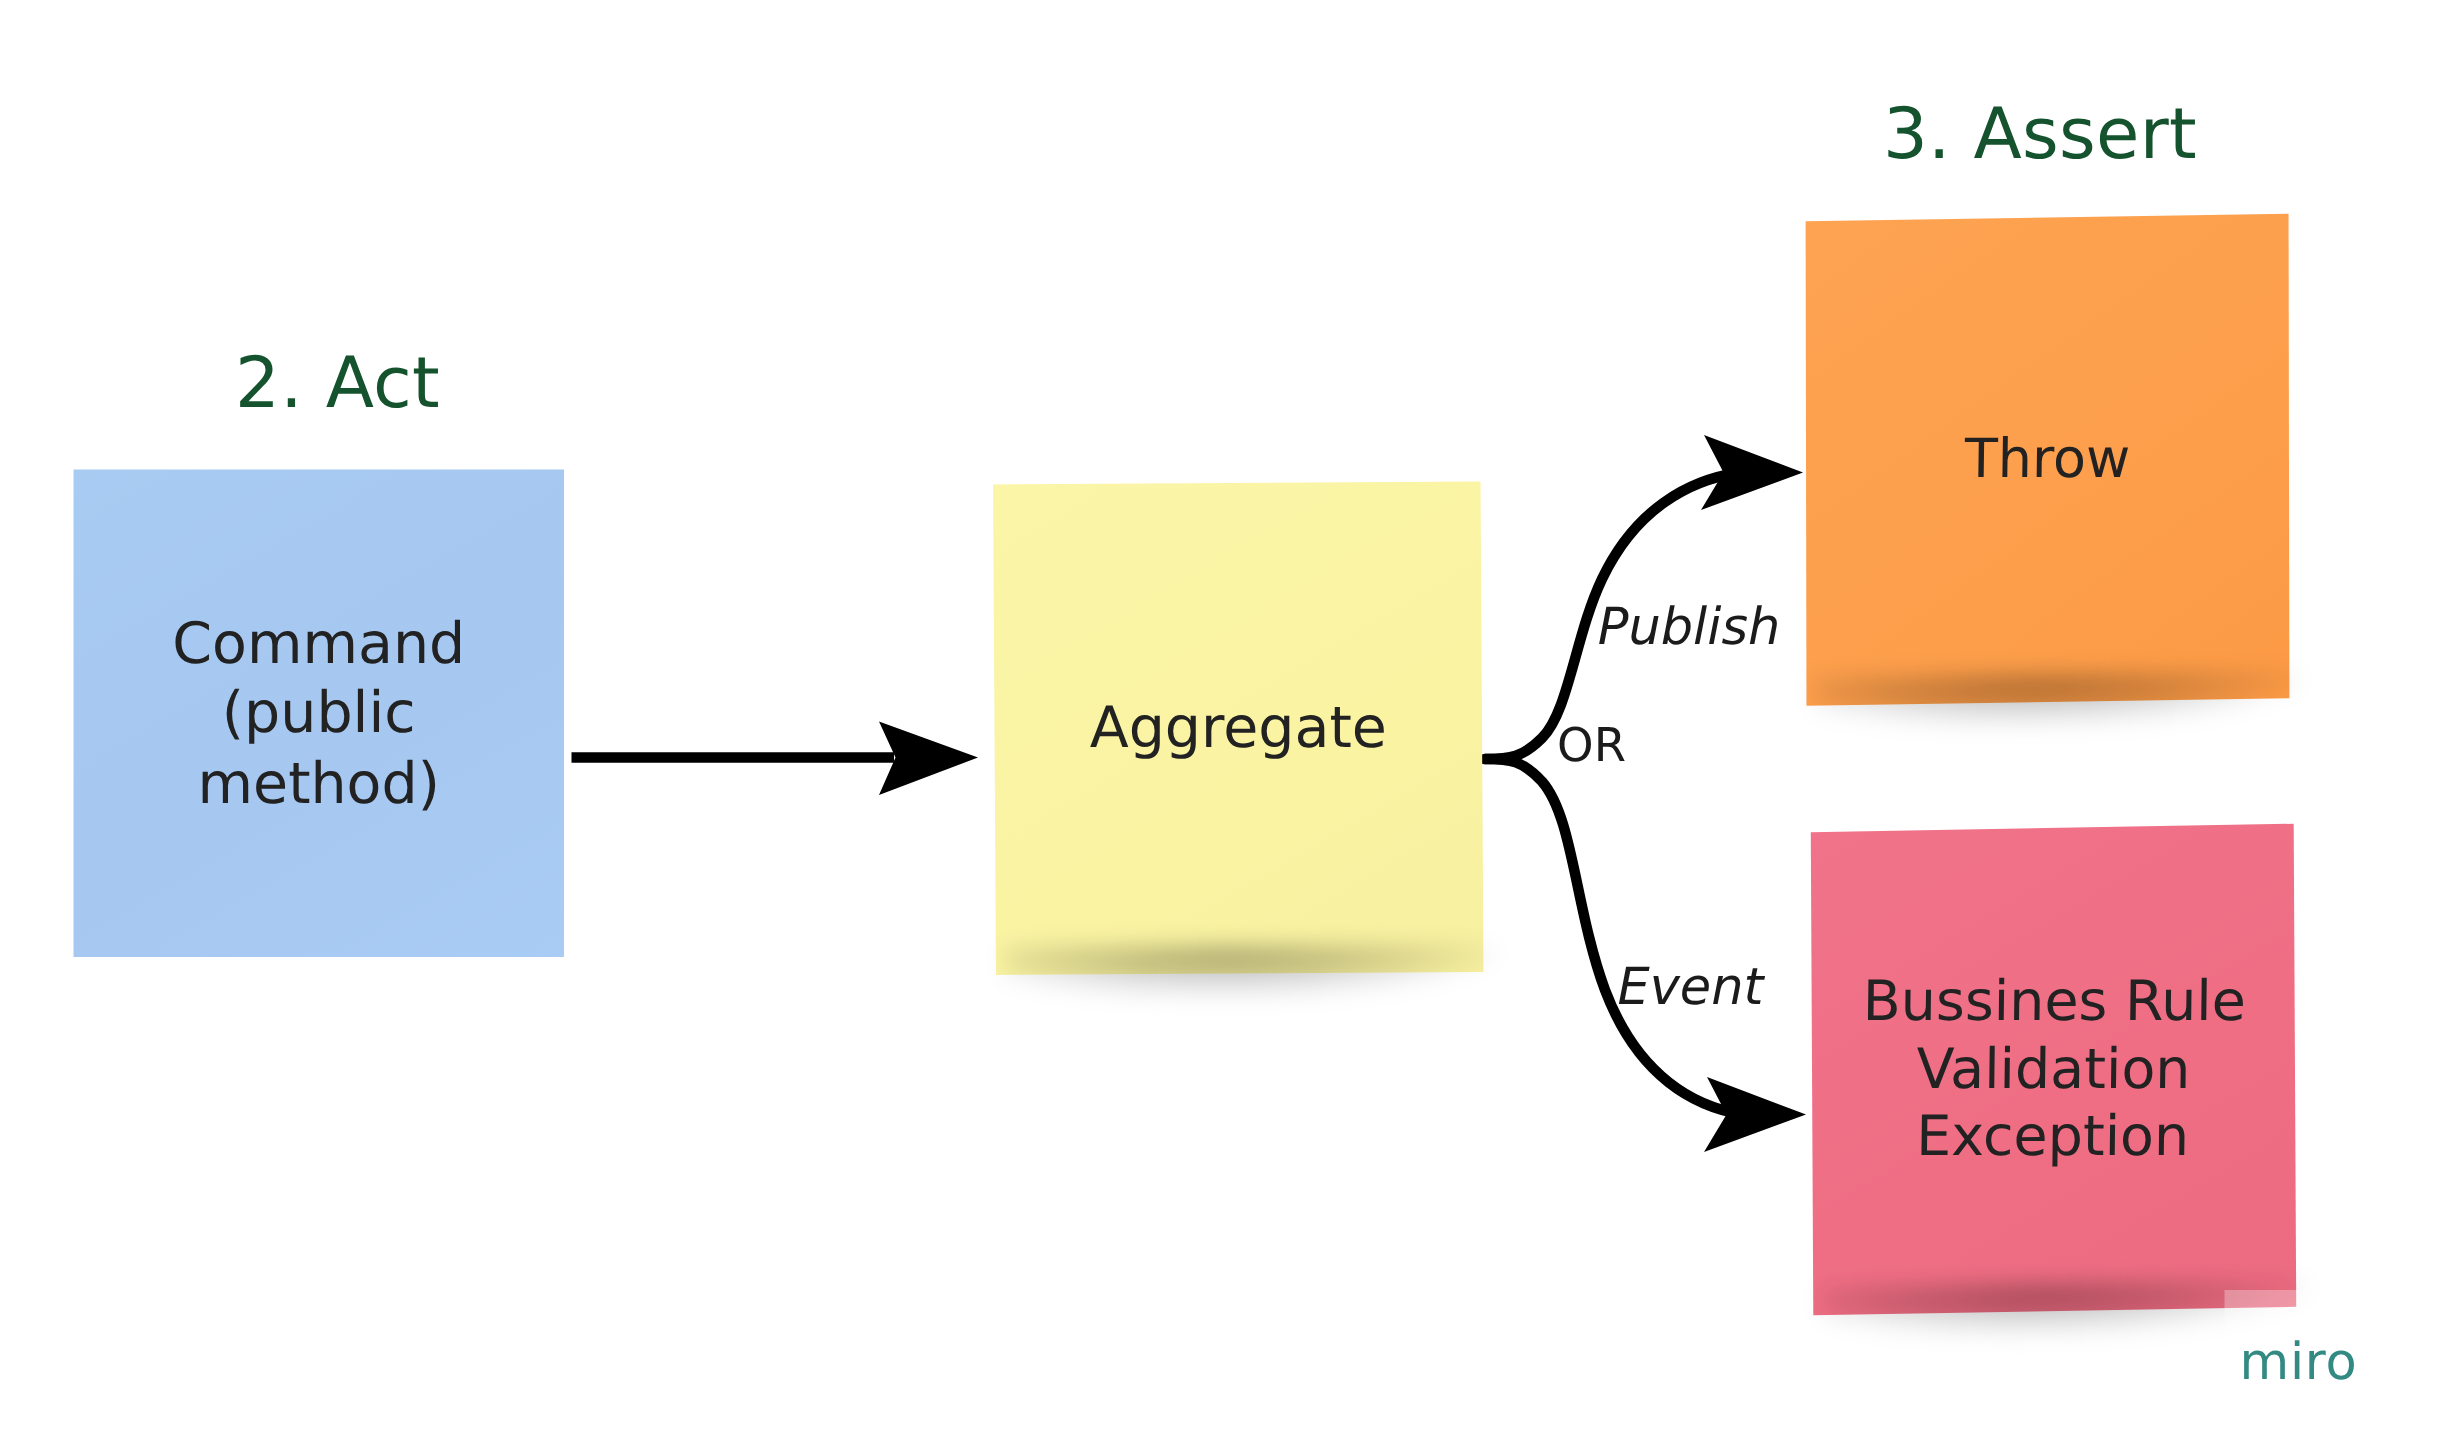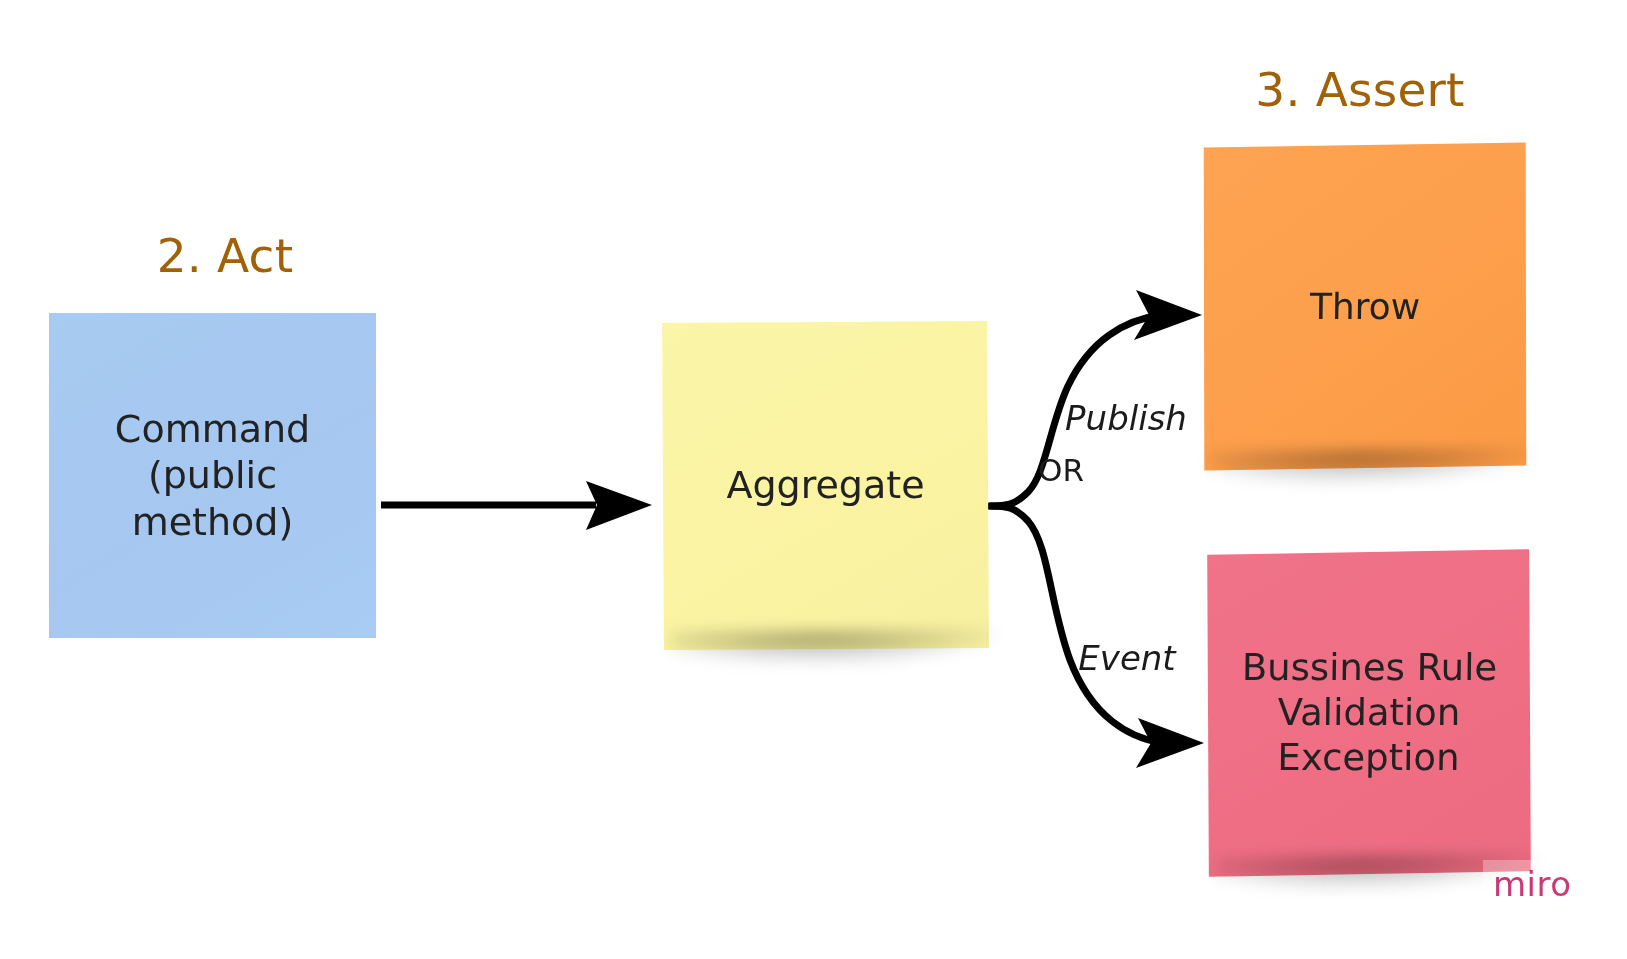--- a/index.html
+++ b/index.html
@@ -14,21 +14,21 @@
     background: #ffffff;
     overflow: hidden;
     font-family: "DejaVu Sans", "Liberation Sans", sans-serif;
   }
 
   
   .section-title {
     position: absolute;
     font-size: 47px;
     font-weight: 400;
-    color: #a16207;
+    color: #14532d;
     letter-spacing: 0.2px;
     white-space: nowrap;
     text-align: center;
     transform: translateX(-50%);
   }
   #title-act     { left: 192px;  top: 228px; margin-left: 33px; }
   #title-arrange { left: 806px;  top: 216px; }
   #title-assert  { left: 1360px; top: 62px;  }
 
   
@@ -101,21 +101,21 @@
     transform: translate(-50%, -50%);
   }
   .edge-label.italic {
     font-style: italic;
     font-size: 34px;
   }
   .edge-label.plain {
     font-size: 31px;
   }
   #label-publish { left: 1126px; top: 418px; }
-  #label-or      { left: 1061px; top: 470px; }
+  #label-or      { left: 1061px; top: 497px; }
   #label-throw   { left: 1127px; top: 658px; }
 
   
   #connectors {
     position: absolute;
     left: 0; top: 0;
     width: 1627px; height: 959px;
     pointer-events: none;
   }
 
@@ -129,23 +129,23 @@
   }
   #miro-watermark .mark-tile {
     position: absolute;
     left: 0; top: 0;
     width: 56px; height: 34px;
     background: rgba(255,255,255,0.30);
   }
   #miro-watermark .mark-text {
     position: absolute;
     left: 10px;
-    top: 4px;
+    top: 28px;
     font-size: 34px;
-    color: #be185d;
+    color: #0f766e;
     letter-spacing: 0.5px;
     font-weight: 400;
     opacity: 0.85;
   }
 </style>
 </head>
 <body>
 
 <div id="canvas">
 

